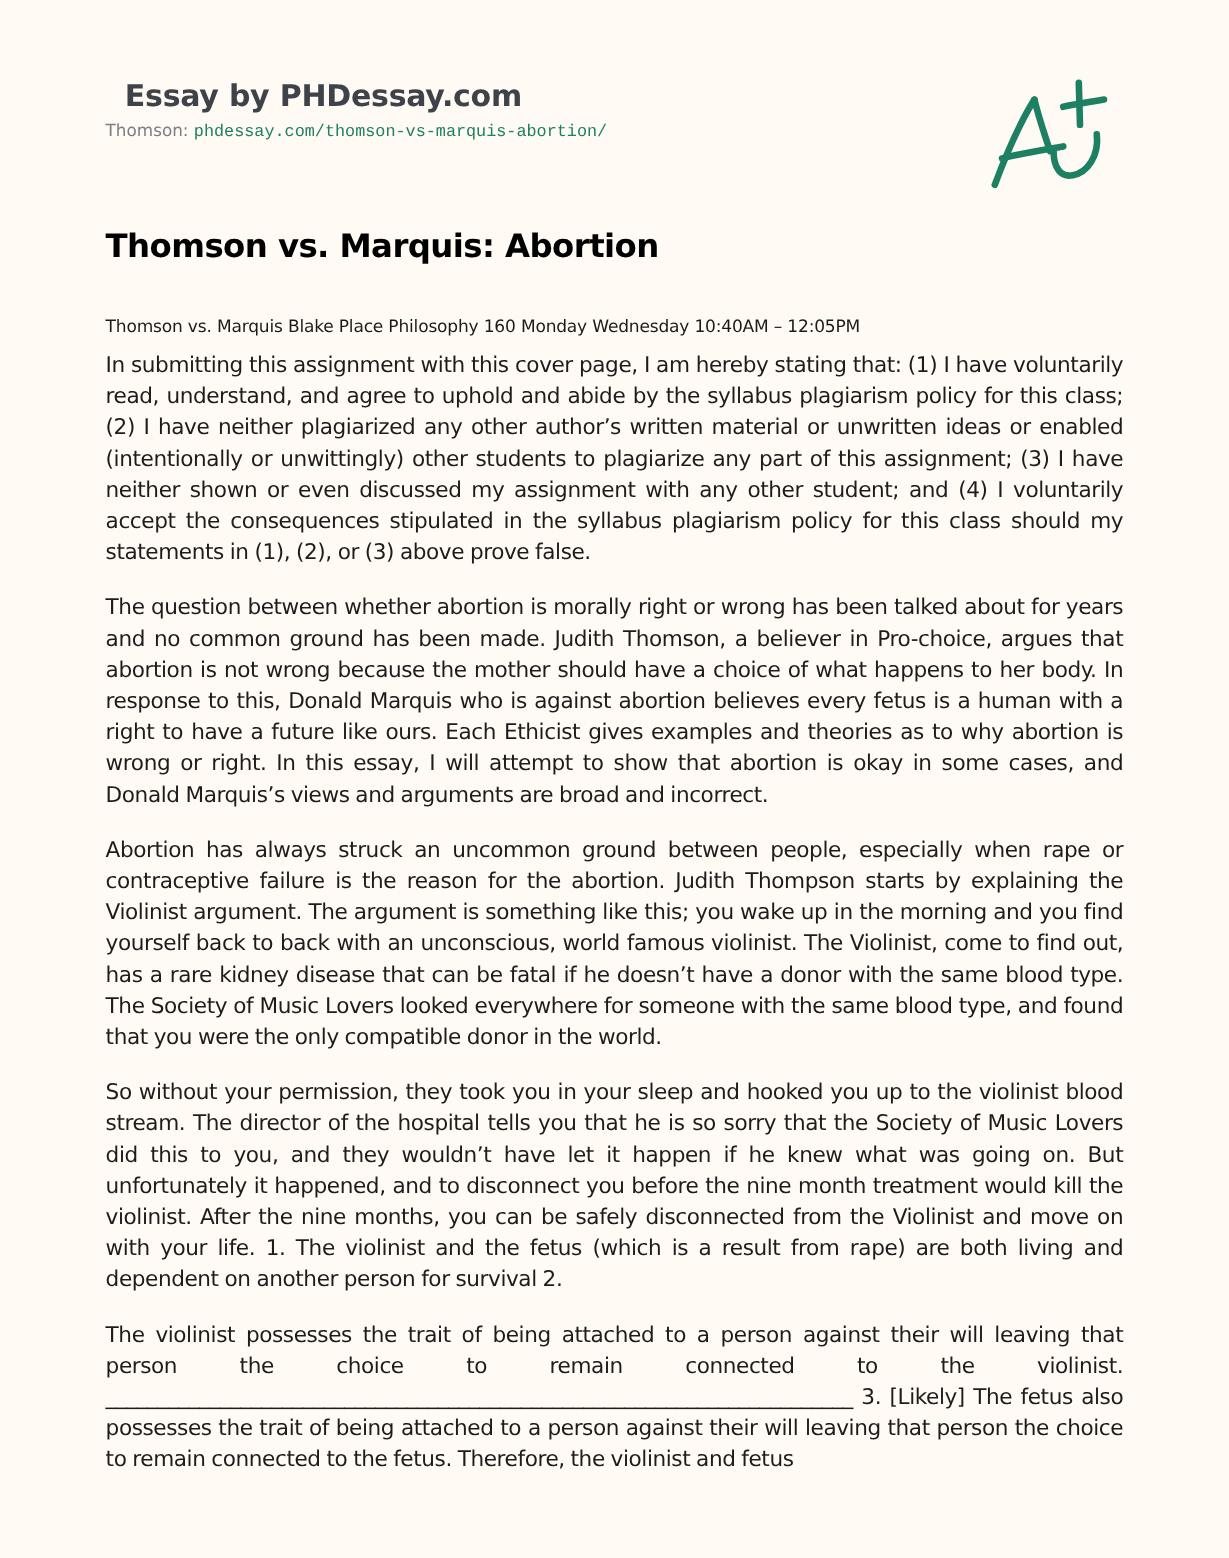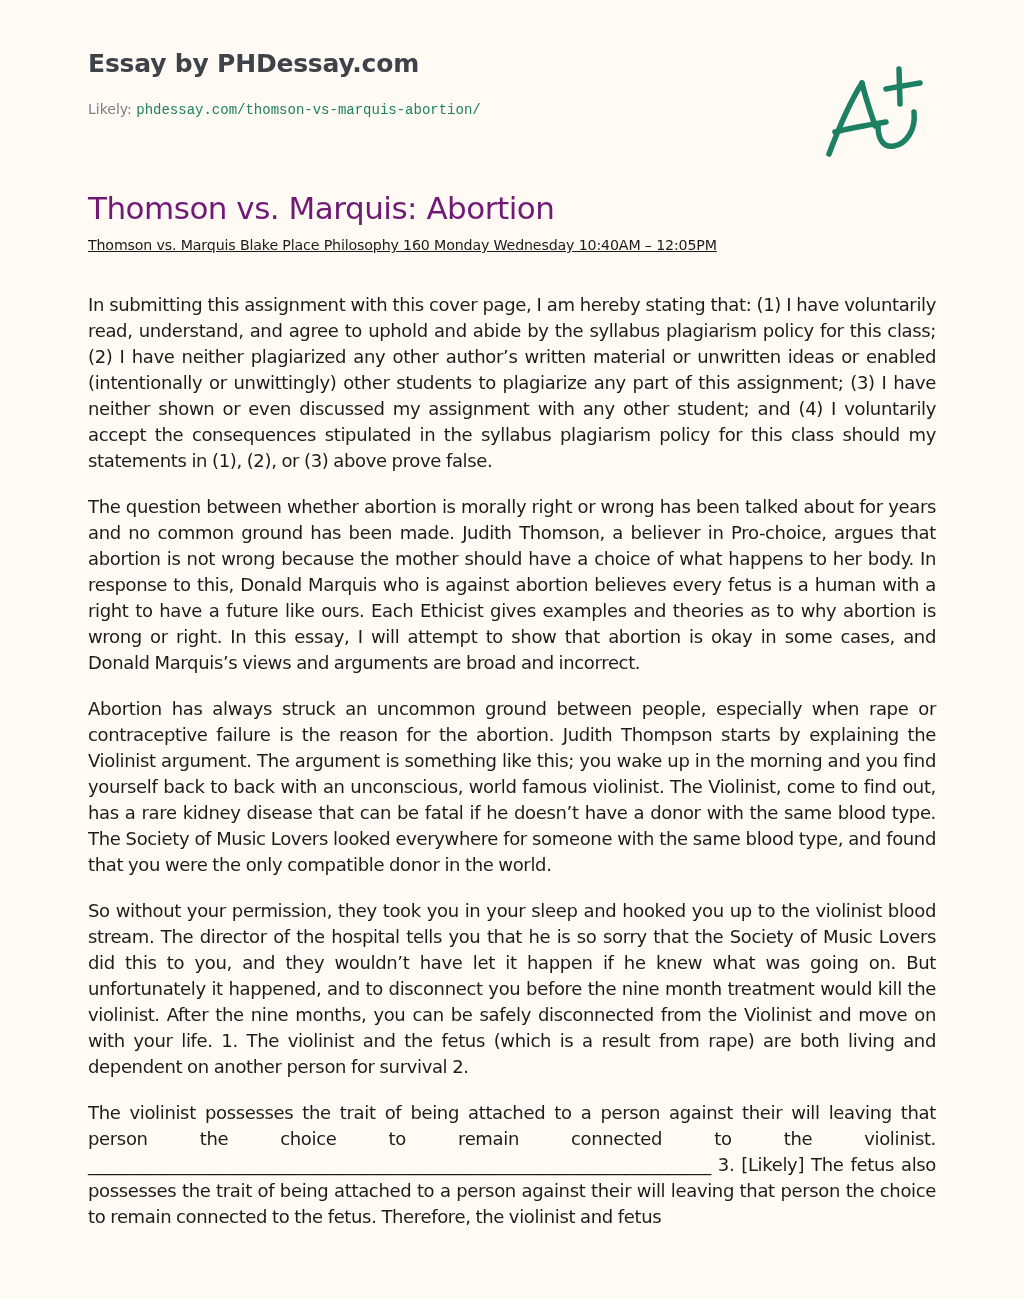--- a/index.html
+++ b/index.html
@@ -18,21 +18,21 @@
     .page {
       position: absolute;
       left: 88px;
       top: 0;
       width: 848px;
     }
     .site-title {
       position: absolute;
       top: 49px;
       left: 0;
-      margin: 0;
+      margin: 16px;
       font-size: 25px;
       font-weight: bold;
       color: #3e4249;
       letter-spacing: -0.2px;
       white-space: nowrap;
     }
     .source-line {
       position: absolute;
       top: 101px;
       left: 0;
@@ -50,35 +50,34 @@
       left: 732px;
       top: 60px;
       width: 110px;
       height: 100px;
     }
     .essay-title {
       position: absolute;
       top: 190px;
       left: 0;
       margin: 0;
-      font-size: 31px;
-      font-weight: normal;
-      color: #701a75;
+      font-size: 27px;
+      font-weight: bold;
+      color: #000000;
       letter-spacing: -0.5px;
       white-space: nowrap;
     }
     .subtitle {
       position: absolute;
-      top: 237px;
+      top: 265px;
       left: 0;
       font-size: 14.2px;
       color: #1a1a1a;
       white-space: nowrap;
       letter-spacing: -0.15px;
-      text-decoration: underline;
     }
     .body-text {
       position: absolute;
       top: 292px;
       left: 0;
       width: 848px;
     }
     .body-text p {
       margin: 0 0 20px 0;
       font-size: 18px;
@@ -90,21 +89,21 @@
     }
   </style>
 </head>
 <body>
 
 <div class="page">
 
   <h2 class="site-title">Essay by PHDessay.com</h2>
 
   <div class="source-line">
-    <span>Likely:</span>
+    <span>Thomson:</span>
     <a href="#">phdessay.com/thomson-vs-marquis-abortion/</a>
   </div>
 
   <div class="logo">
     <svg width="110" height="100" viewBox="0 0 110 100" fill="none" stroke="#1e8062" stroke-width="5.5" stroke-linecap="round" stroke-linejoin="round">
 
       <path d="M9 94 C 18 70, 30 42, 42 23"></path>
 
       <path d="M42 23 C 46 40, 52 56, 55 66"></path>
 

